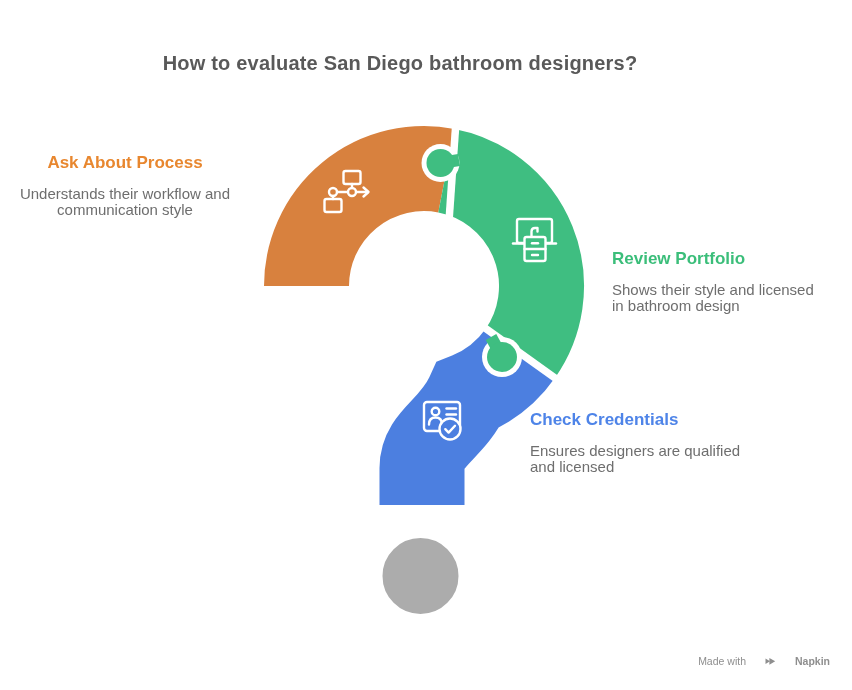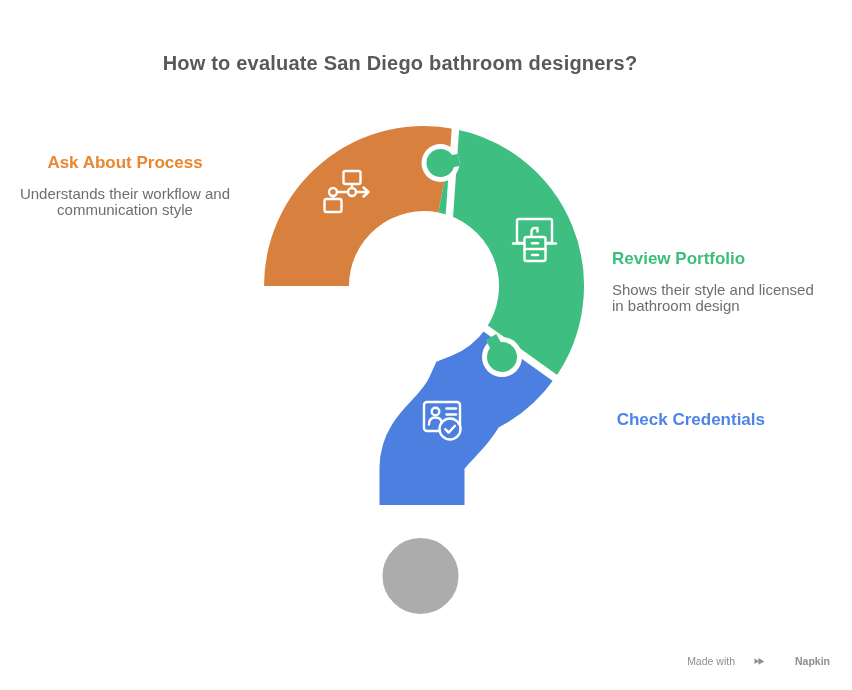--- a/index.html
+++ b/index.html
@@ -27,29 +27,29 @@
   .icon .fill-seg-green{fill:var(--c-green,#3FBE81);}
   .icon .fill-seg-blue{fill:var(--c-blue,#4C7FE0);}
   .step{position:absolute;}
   .step-title{margin:0;font-size:17px;line-height:21px;font-weight:bold;}
   .step-desc{
     margin:13px 0 0;font-size:15px;line-height:16px;
     color:var(--c-body,#6E6E6E);white-space:pre-line;
   }
   #step-process{right:612px;top:152px;width:230px;text-align:center;}
   #step-portfolio{left:612px;top:200px;width:225px;text-align:left;margin-top:48px;}
-  #step-credentials{left:530px;top:409px;width:235px;text-align:right;}
+  #step-credentials{left:530px;top:409px;width:235px;text-align:left;}
   #step-process .step-title{color:var(--c-orangeText,#E8872F);}
   #step-portfolio .step-title{color:var(--c-greenText,#3BBE7A);}
   #step-credentials .step-title{color:var(--c-blueText,#4E84E8);}
   .watermark{
     position:absolute;right:22px;top:655px;display:flex;align-items:center;gap:19px;
     font-size:10.5px;color:var(--c-muted,#8E8E8E);
   }
-  .watermark .brand{font-weight:600;margin-left:11px;}
+  .watermark .brand{font-weight:600;}
   .wm-logo{display:inline-block;}
 </style>
 </head>
 <body>
 
 <div class="stage">
 
   <div class="title">How to evaluate San Diego bathroom designers?</div>
 
   <svg class="figure" width="852" height="690" viewBox="0 0 852 690">
@@ -119,20 +119,22 @@
   </div>
 
   <div class="step" id="step-portfolio">
     <p class="step-title">Review Portfolio</p>
     <p class="step-desc">Shows their style and licensed
 in bathroom design</p>
   </div>
 
   <div class="step" id="step-credentials">
     <p class="step-title">Check Credentials</p>
+    <p class="step-desc">Ensures designers are qualified
+and licensed</p>
   </div>
 
   <div class="watermark">
     <span>Made with</span>
     <svg class="wm-logo" width="11" height="9" viewBox="0 0 11 9">
       <path d="M0.5 1.6 L5 4.3 L0.5 7 Z" fill="#8E8E8E"></path>
       <path d="M4.4 0.9 L10.2 4.3 L4.4 7.7 Z" fill="#8E8E8E"></path>
     </svg>
     <span class="brand">Napkin</span>
   </div>

